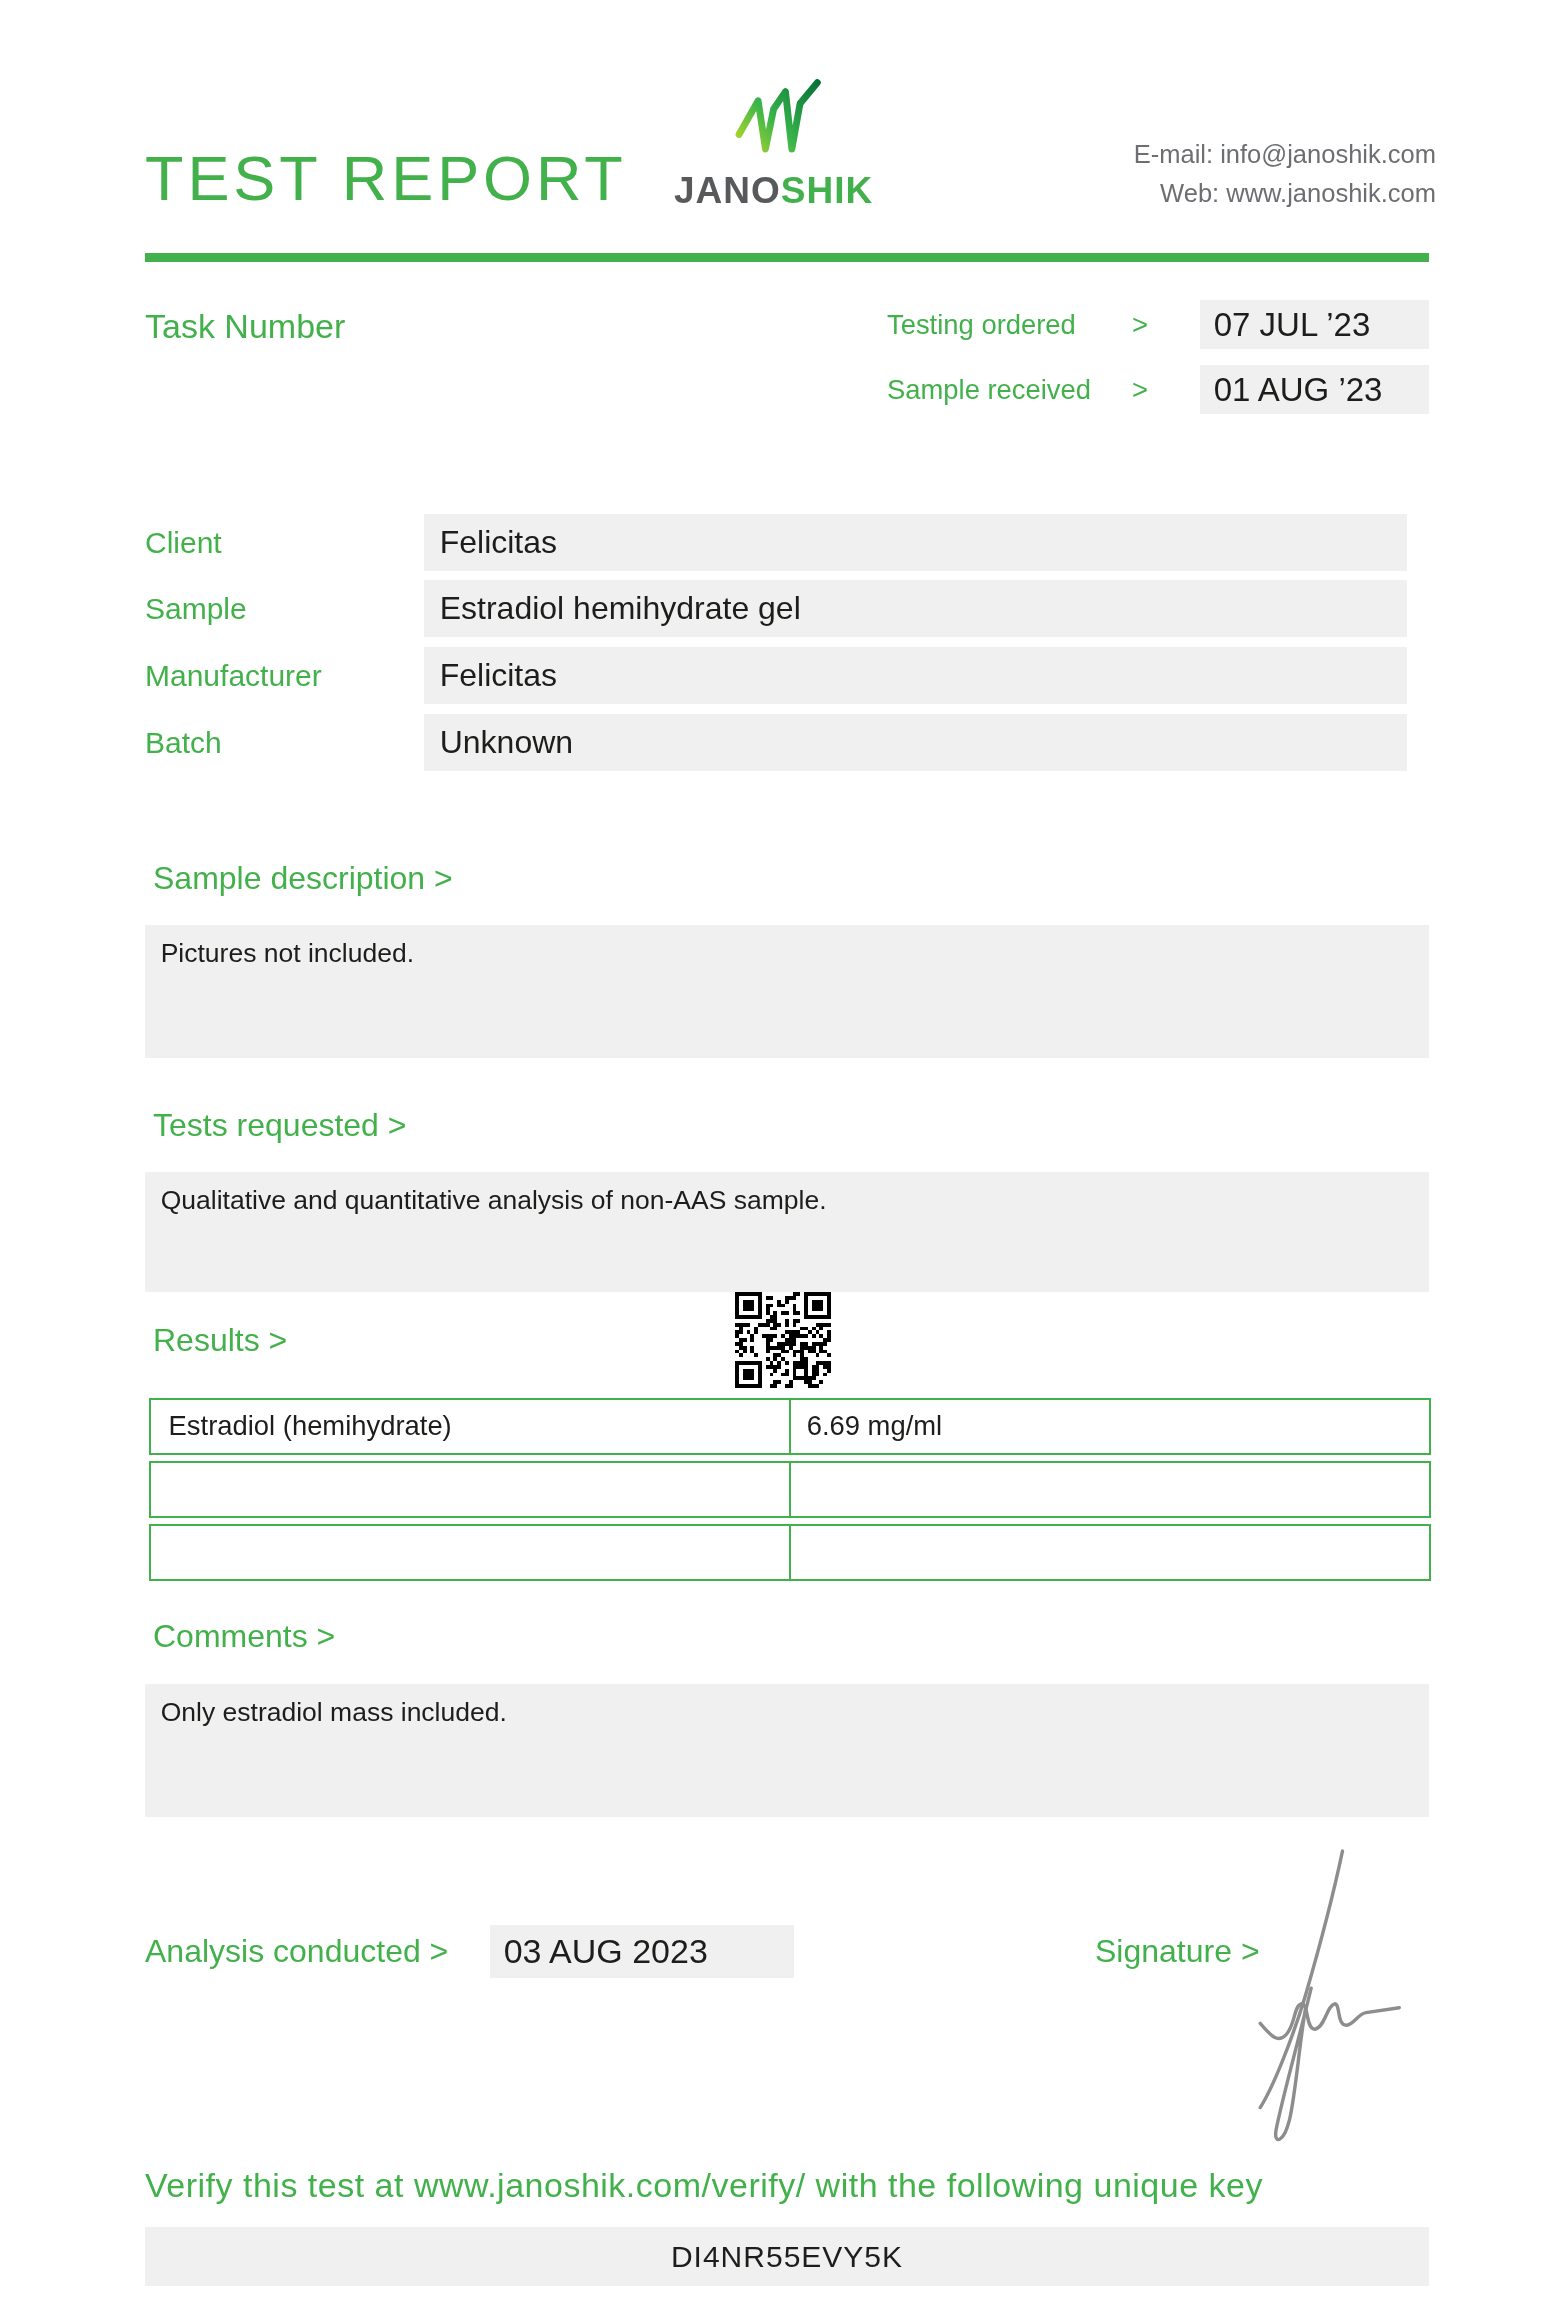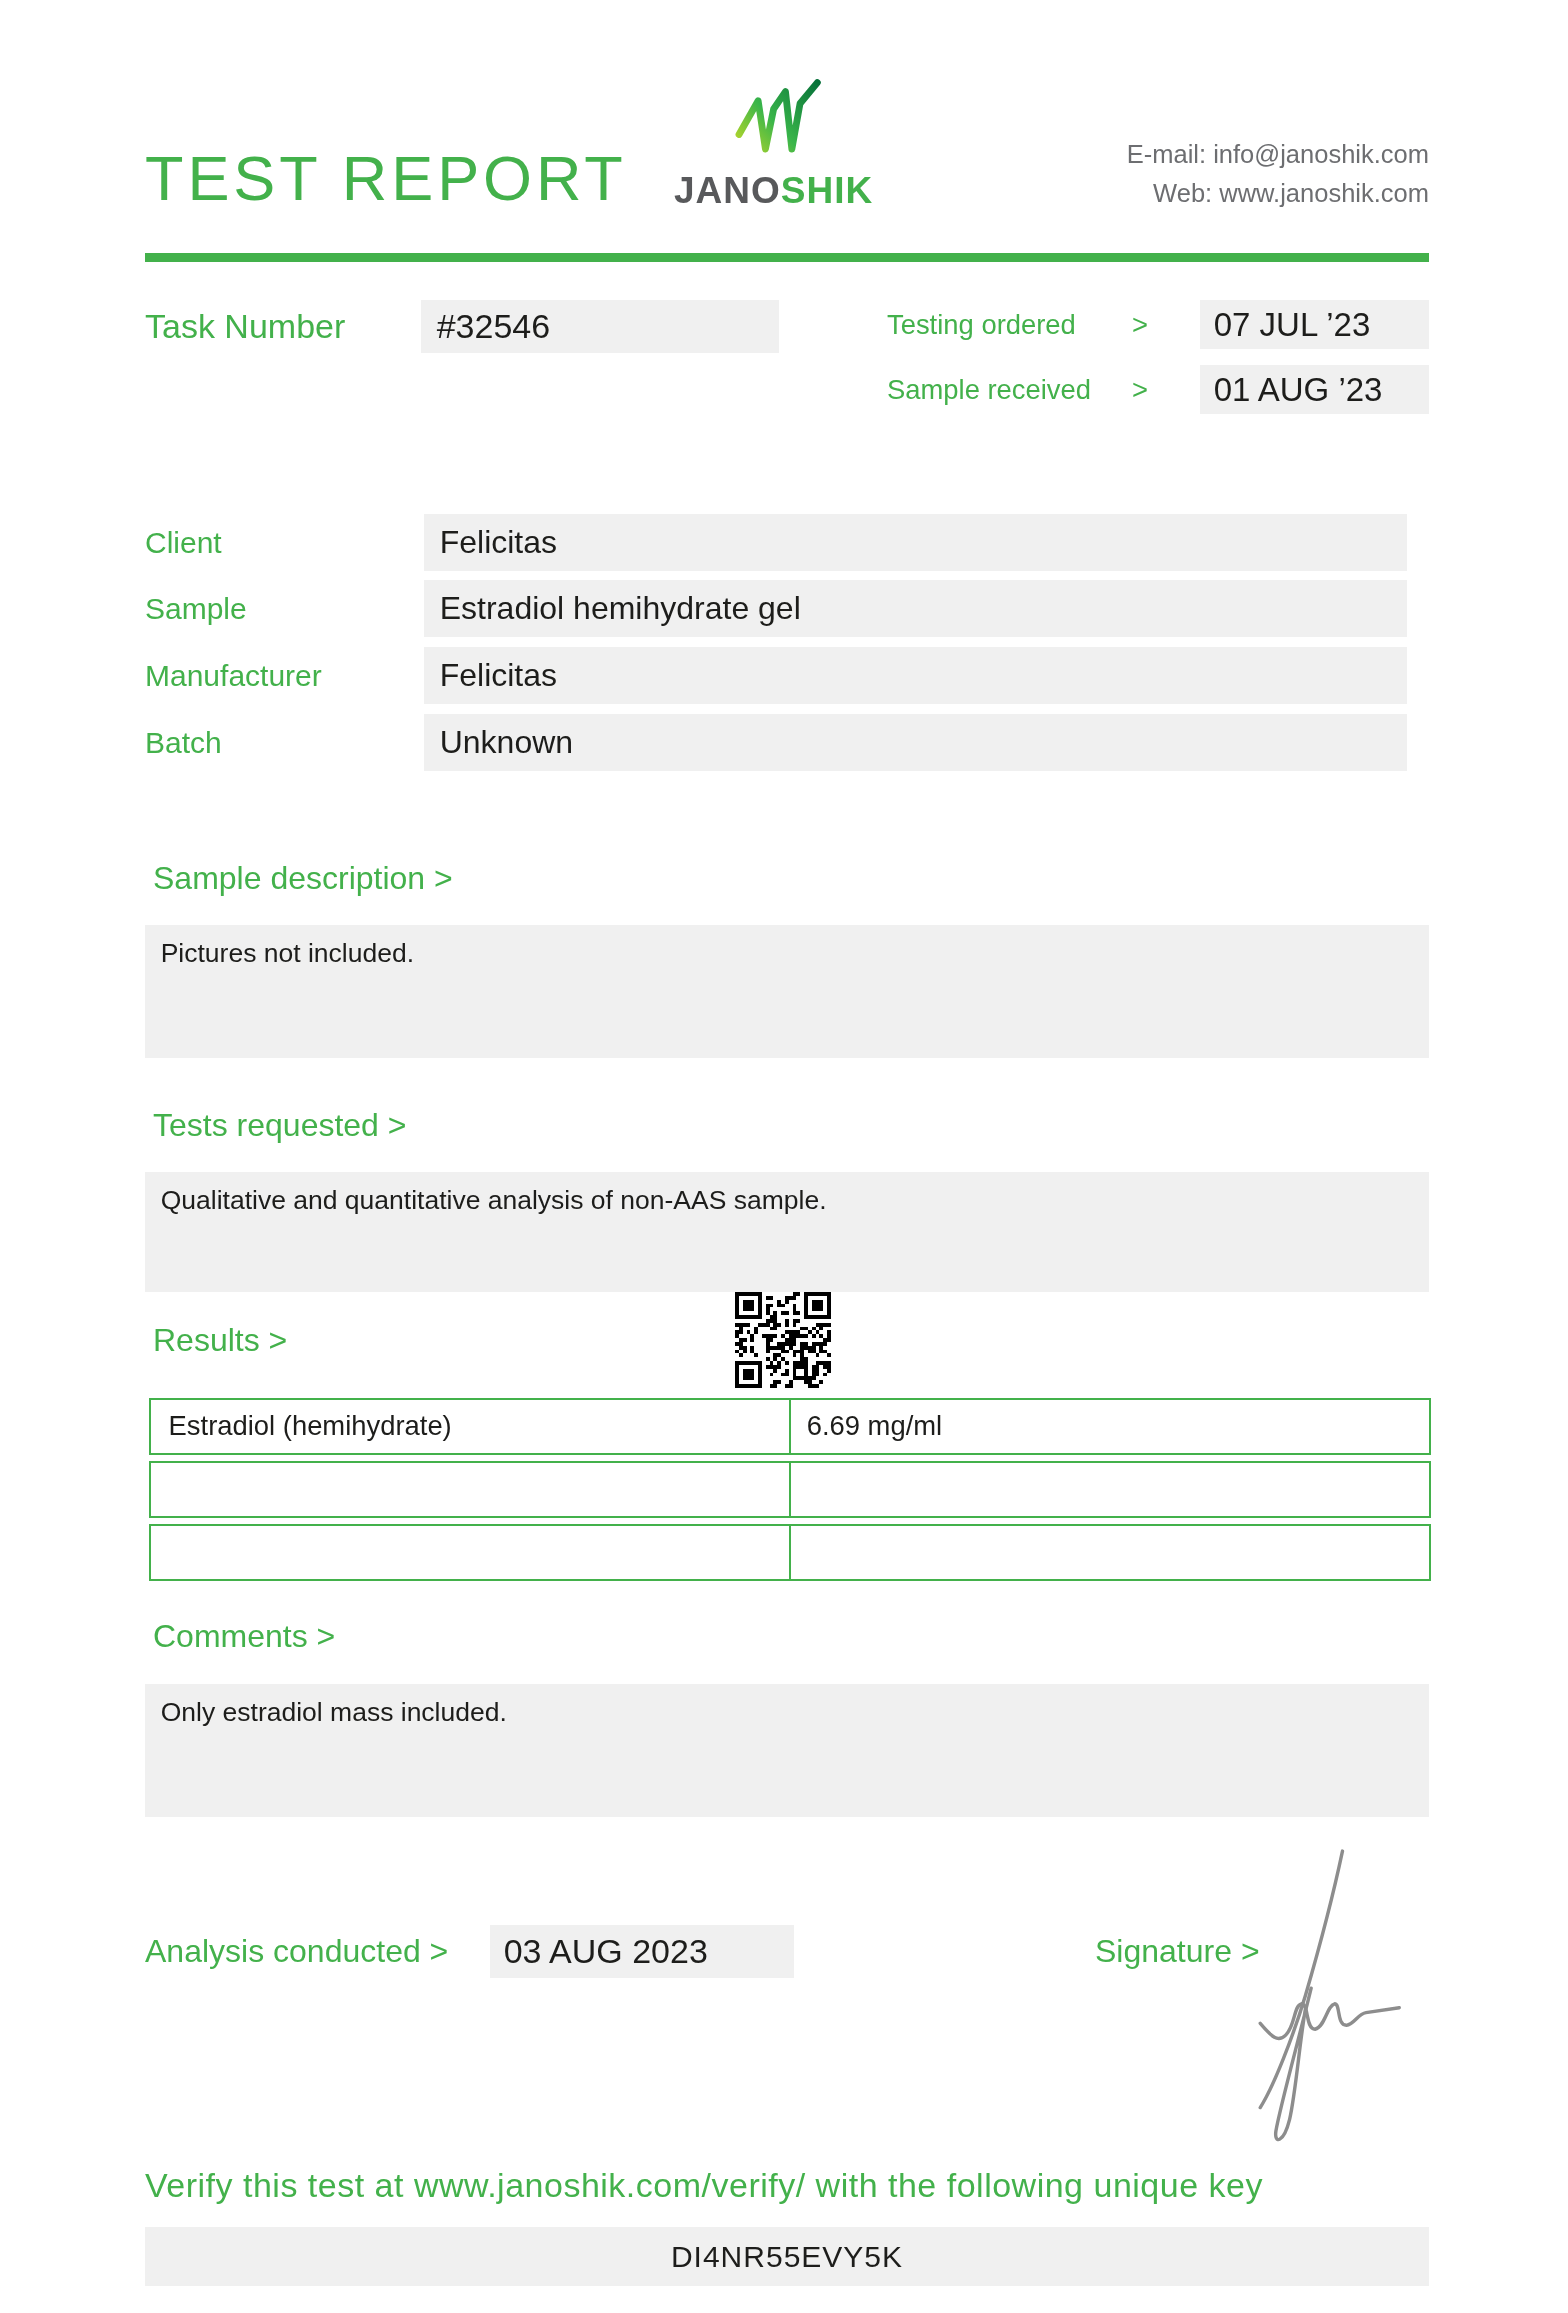--- a/index.html
+++ b/index.html
@@ -18,21 +18,21 @@
   }
   .abs{position:absolute;}
   .graybox{background:var(--box-gray);}
 
   .title{left:145px;top:145px;font-size:63px;line-height:67px;letter-spacing:3.9px;color:var(--green);}
 
   .logo-icon{left:733px;top:78px;width:94px;height:82px;}
   .logo-text{left:674px;top:169px;font-size:37px;line-height:43px;font-weight:bold;letter-spacing:1px;color:var(--logo-dark);}
   .logo-text .brand-green{color:var(--green);}
 
-  .contact{right:139px;top:135px;text-align:right;font-size:25.5px;line-height:39px;color:var(--text-gray);}
+  .contact{right:132px;top:135px;text-align:right;font-size:25.5px;line-height:39px;color:var(--text-gray);}
 
   .rule{left:145px;top:253px;width:1284px;height:8.8px;background:var(--green);}
 
   .task-label{left:145px;top:300px;font-size:34px;line-height:53px;color:var(--green);}
   .task-number-box{left:421px;top:300px;width:358px;height:53px;font-size:34px;line-height:53px;padding-left:15.7px;box-sizing:border-box;}
 
   .dates{left:887px;top:300px;width:542px;}
   .date-row{display:flex;height:49px;margin-bottom:15.7px;}
   .date-row .dlabel{width:245px;font-size:27.4px;line-height:49px;color:var(--green);}
   .date-row .darrow{width:29px;font-size:27.4px;line-height:49px;color:var(--green);}
@@ -85,21 +85,20 @@
   </div>
 
   <div class="abs contact">
     <div>E-mail: info@janoshik.com</div>
     <div>Web: www.janoshik.com</div>
   </div>
 
   <div class="abs rule"></div>
 
   <div class="abs task-label">Task Number</div>
-  <div class="abs graybox task-number-box">#32546</div>
 
   <div class="abs dates">
     <div class="date-row">
       <span class="dlabel">Testing ordered</span>
       <span class="darrow">&gt;</span>
       <span class="dval">07 JUL ’23</span>
     </div>
     <div class="date-row">
       <span class="dlabel">Sample received</span>
       <span class="darrow">&gt;</span>

